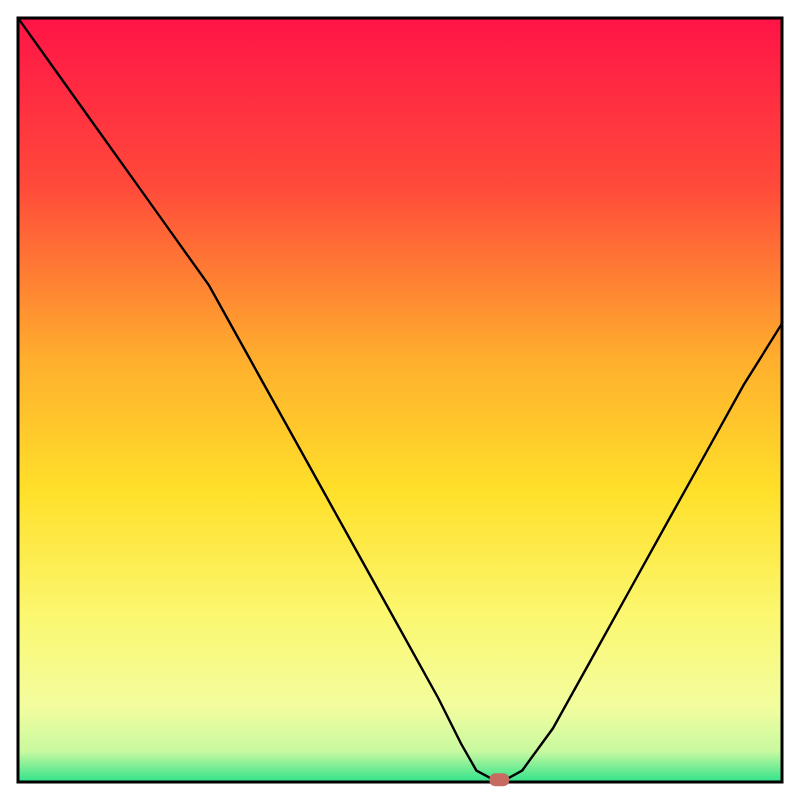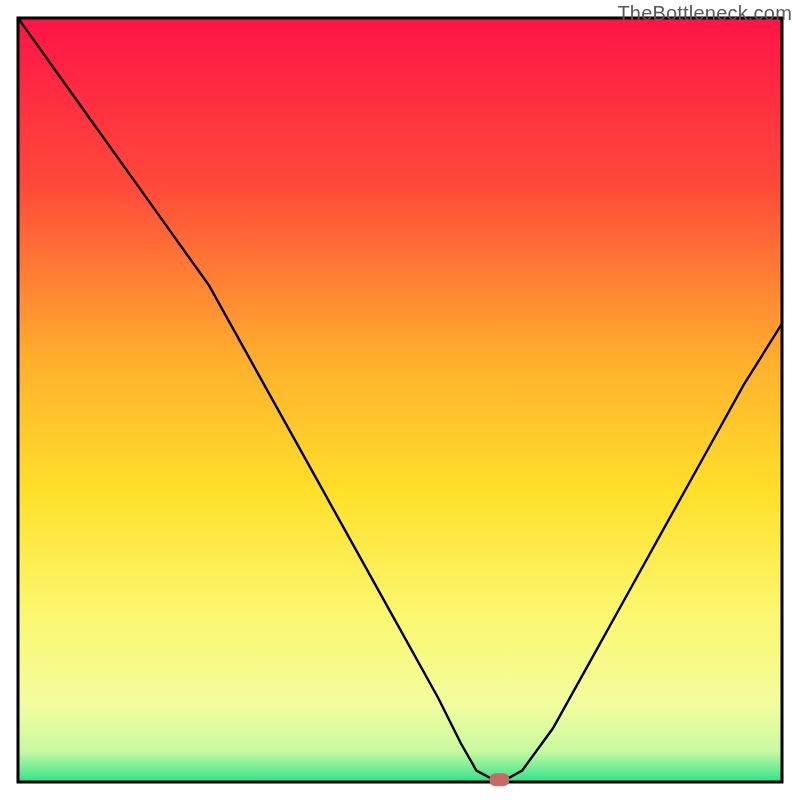--- a/index.html
+++ b/index.html
@@ -55,15 +55,14 @@
 
     <rect id="plot-bg" fill="url(#bg-grad)" x="18" y="18" width="764" height="764"></rect>
 
     <rect id="plot-border" fill="none" stroke="#000" stroke-width="3" x="18" y="18" width="764" height="764"></rect>
 
     <path id="curve" fill="none" stroke="#000" stroke-width="2.4" clip-path="url(#plot-clip)" d="M18.0 18.0 L56.2 71.5 L94.4 125.0 L132.6 178.4 L170.8 231.9 L209.0 285.4 L247.2 354.2 L285.4 422.9 L323.6 491.7 L361.8 560.4 L400.0 629.2 L438.2 698.0 L461.1 743.8 L476.4 770.5 L491.7 778.9 L507.0 778.9 L522.2 770.5 L552.8 728.5 L591.0 659.8 L629.2 591.0 L667.4 522.2 L705.6 453.5 L743.8 384.7 L782.0 323.6"></path>
 
     <rect id="marker" rx="6" ry="6" fill="#c76a62" x="489.32" y="773.208" width="20" height="13"></rect>
   </svg>
 
-  <div class="watermark">TheBottleneck.com</div>
 
 </div>
 
 </body></html>

